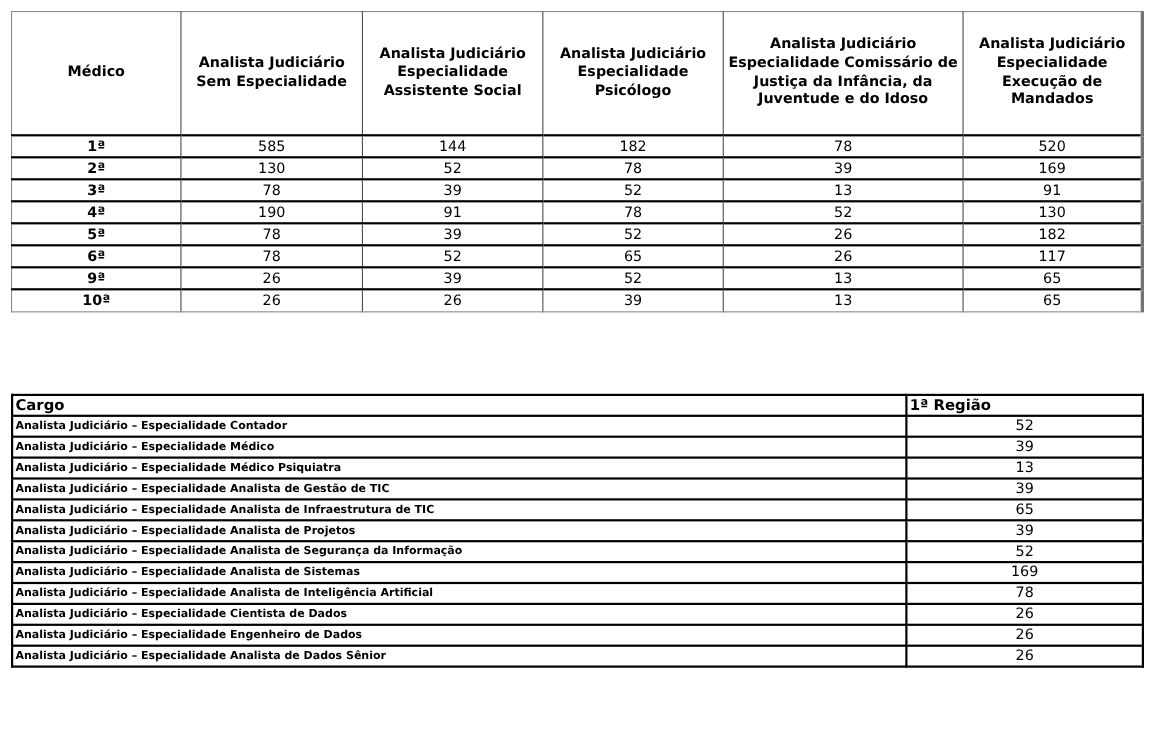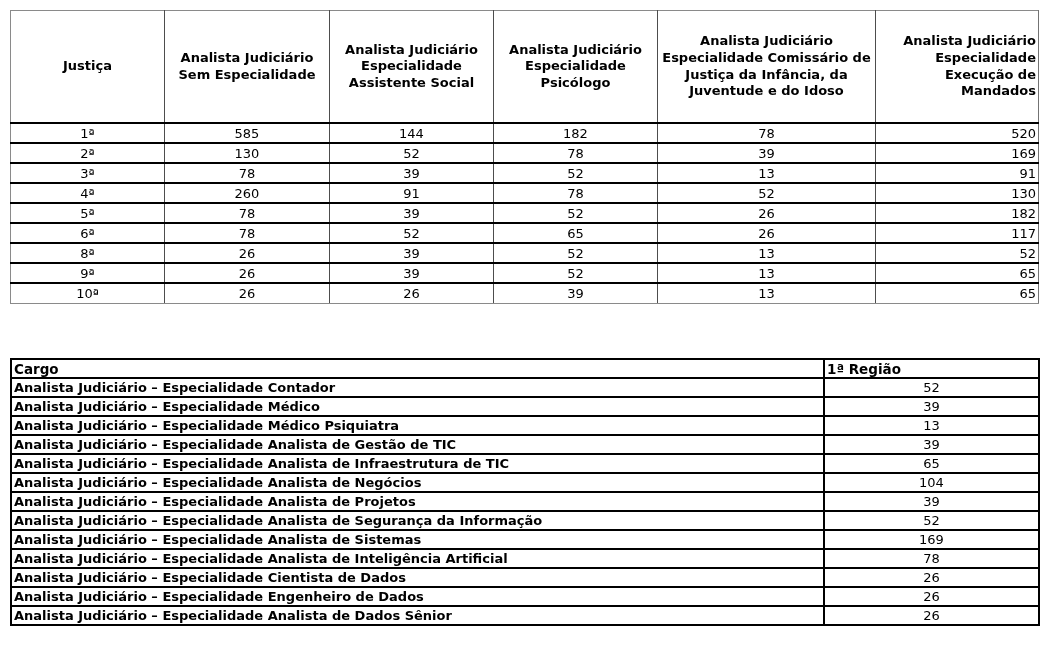--- a/index.html
+++ b/index.html
@@ -40,37 +40,37 @@
     height: 111px;
     font-size: 13px;
     font-weight: bold;
     text-align: center;
     vertical-align: middle;
     line-height: 1.28;
     border-top: 1px solid #8a8a8a;
   }
   .t1 tbody th {
     font-size: 13px;
-    font-weight: normal;
+    font-weight: bold;
     text-align: center;
   }
   .t1 tbody td {
     font-size: 13px;
     font-weight: normal;
     text-align: center;
   }
   .t1 tbody tr {
     height: 20px;
   }
   .t1 tbody tr:last-child th,
   .t1 tbody tr:last-child td {
     border-bottom: 1px solid #8a8a8a;
   }
   .t1 th:first-child, .t1 td:first-child { border-left: 1px solid #8a8a8a; }
-  .t1 th:last-child,  .t1 td:last-child  { border-right: 1px solid #737373; text-align: right; }
+  .t1 th:last-child,  .t1 td:last-child  { border-right: 3px solid #737373; }
 
   
   .t2 {
     left: 10px;
     top: 358px;
     width: 1028px;
   }
   .t2 th, .t2 td {
     border-left: 2px solid #000000;
     border-right: 2px solid #000000;
@@ -81,21 +81,21 @@
     white-space: nowrap;
   }
   .t2 tr { height: 19px; }
   .t2 thead th {
     font-size: 13.5px;
     font-weight: bold;
     text-align: left;
     vertical-align: middle;
   }
   .t2 tbody th {
-    font-size: 13px;
+    font-size: 10px;
     font-weight: bold;
     text-align: left;
     vertical-align: middle;
   }
   .t2 tbody td {
     font-size: 13px;
     font-weight: normal;
     text-align: center;
     vertical-align: middle;
   }
@@ -109,21 +109,21 @@
     <colgroup>
       <col style="width:154px">
       <col style="width:165px">
       <col style="width:164px">
       <col style="width:164px">
       <col style="width:218px">
       <col style="width:163px">
     </colgroup>
     <thead>
       <tr id="t1-head">
-          <th>Justiça</th>
+          <th>Médico</th>
           <th>Analista Judiciário Sem Especialidade</th>
           <th>Analista Judiciário Especialidade Assistente Social</th>
           <th>Analista Judiciário Especialidade Psicólogo</th>
           <th>Analista Judiciário Especialidade Comissário de Justiça da Infância, da Juventude e do Idoso</th>
           <th>Analista Judiciário Especialidade Execução de Mandados</th>
         </tr>
     </thead>
     <tbody id="t1-body">
         <tr>
           <th>1ª</th>
@@ -144,49 +144,41 @@
         <tr>
           <th>3ª</th>
           <td>78</td>
           <td>39</td>
           <td>52</td>
           <td>13</td>
           <td>91</td>
         </tr>
         <tr>
           <th>4ª</th>
-          <td>260</td>
+          <td>190</td>
           <td>91</td>
           <td>78</td>
           <td>52</td>
           <td>130</td>
         </tr>
         <tr>
           <th>5ª</th>
           <td>78</td>
           <td>39</td>
           <td>52</td>
           <td>26</td>
           <td>182</td>
         </tr>
         <tr>
           <th>6ª</th>
           <td>78</td>
           <td>52</td>
           <td>65</td>
           <td>26</td>
           <td>117</td>
-        </tr>
-        <tr>
-          <th>8ª</th>
-          <td>26</td>
-          <td>39</td>
-          <td>52</td>
-          <td>13</td>
-          <td>52</td>
         </tr>
         <tr>
           <th>9ª</th>
           <td>26</td>
           <td>39</td>
           <td>52</td>
           <td>13</td>
           <td>65</td>
         </tr>
         <tr>
@@ -226,24 +218,20 @@
         </tr>
         <tr>
           <th>Analista Judiciário – Especialidade Analista de Gestão de TIC</th>
           <td>39</td>
         </tr>
         <tr>
           <th>Analista Judiciário – Especialidade Analista de Infraestrutura de TIC</th>
           <td>65</td>
         </tr>
         <tr>
-          <th>Analista Judiciário – Especialidade Analista de Negócios</th>
-          <td>104</td>
-        </tr>
-        <tr>
           <th>Analista Judiciário – Especialidade Analista de Projetos</th>
           <td>39</td>
         </tr>
         <tr>
           <th>Analista Judiciário – Especialidade Analista de Segurança da Informação</th>
           <td>52</td>
         </tr>
         <tr>
           <th>Analista Judiciário – Especialidade Analista de Sistemas</th>
           <td>169</td>

